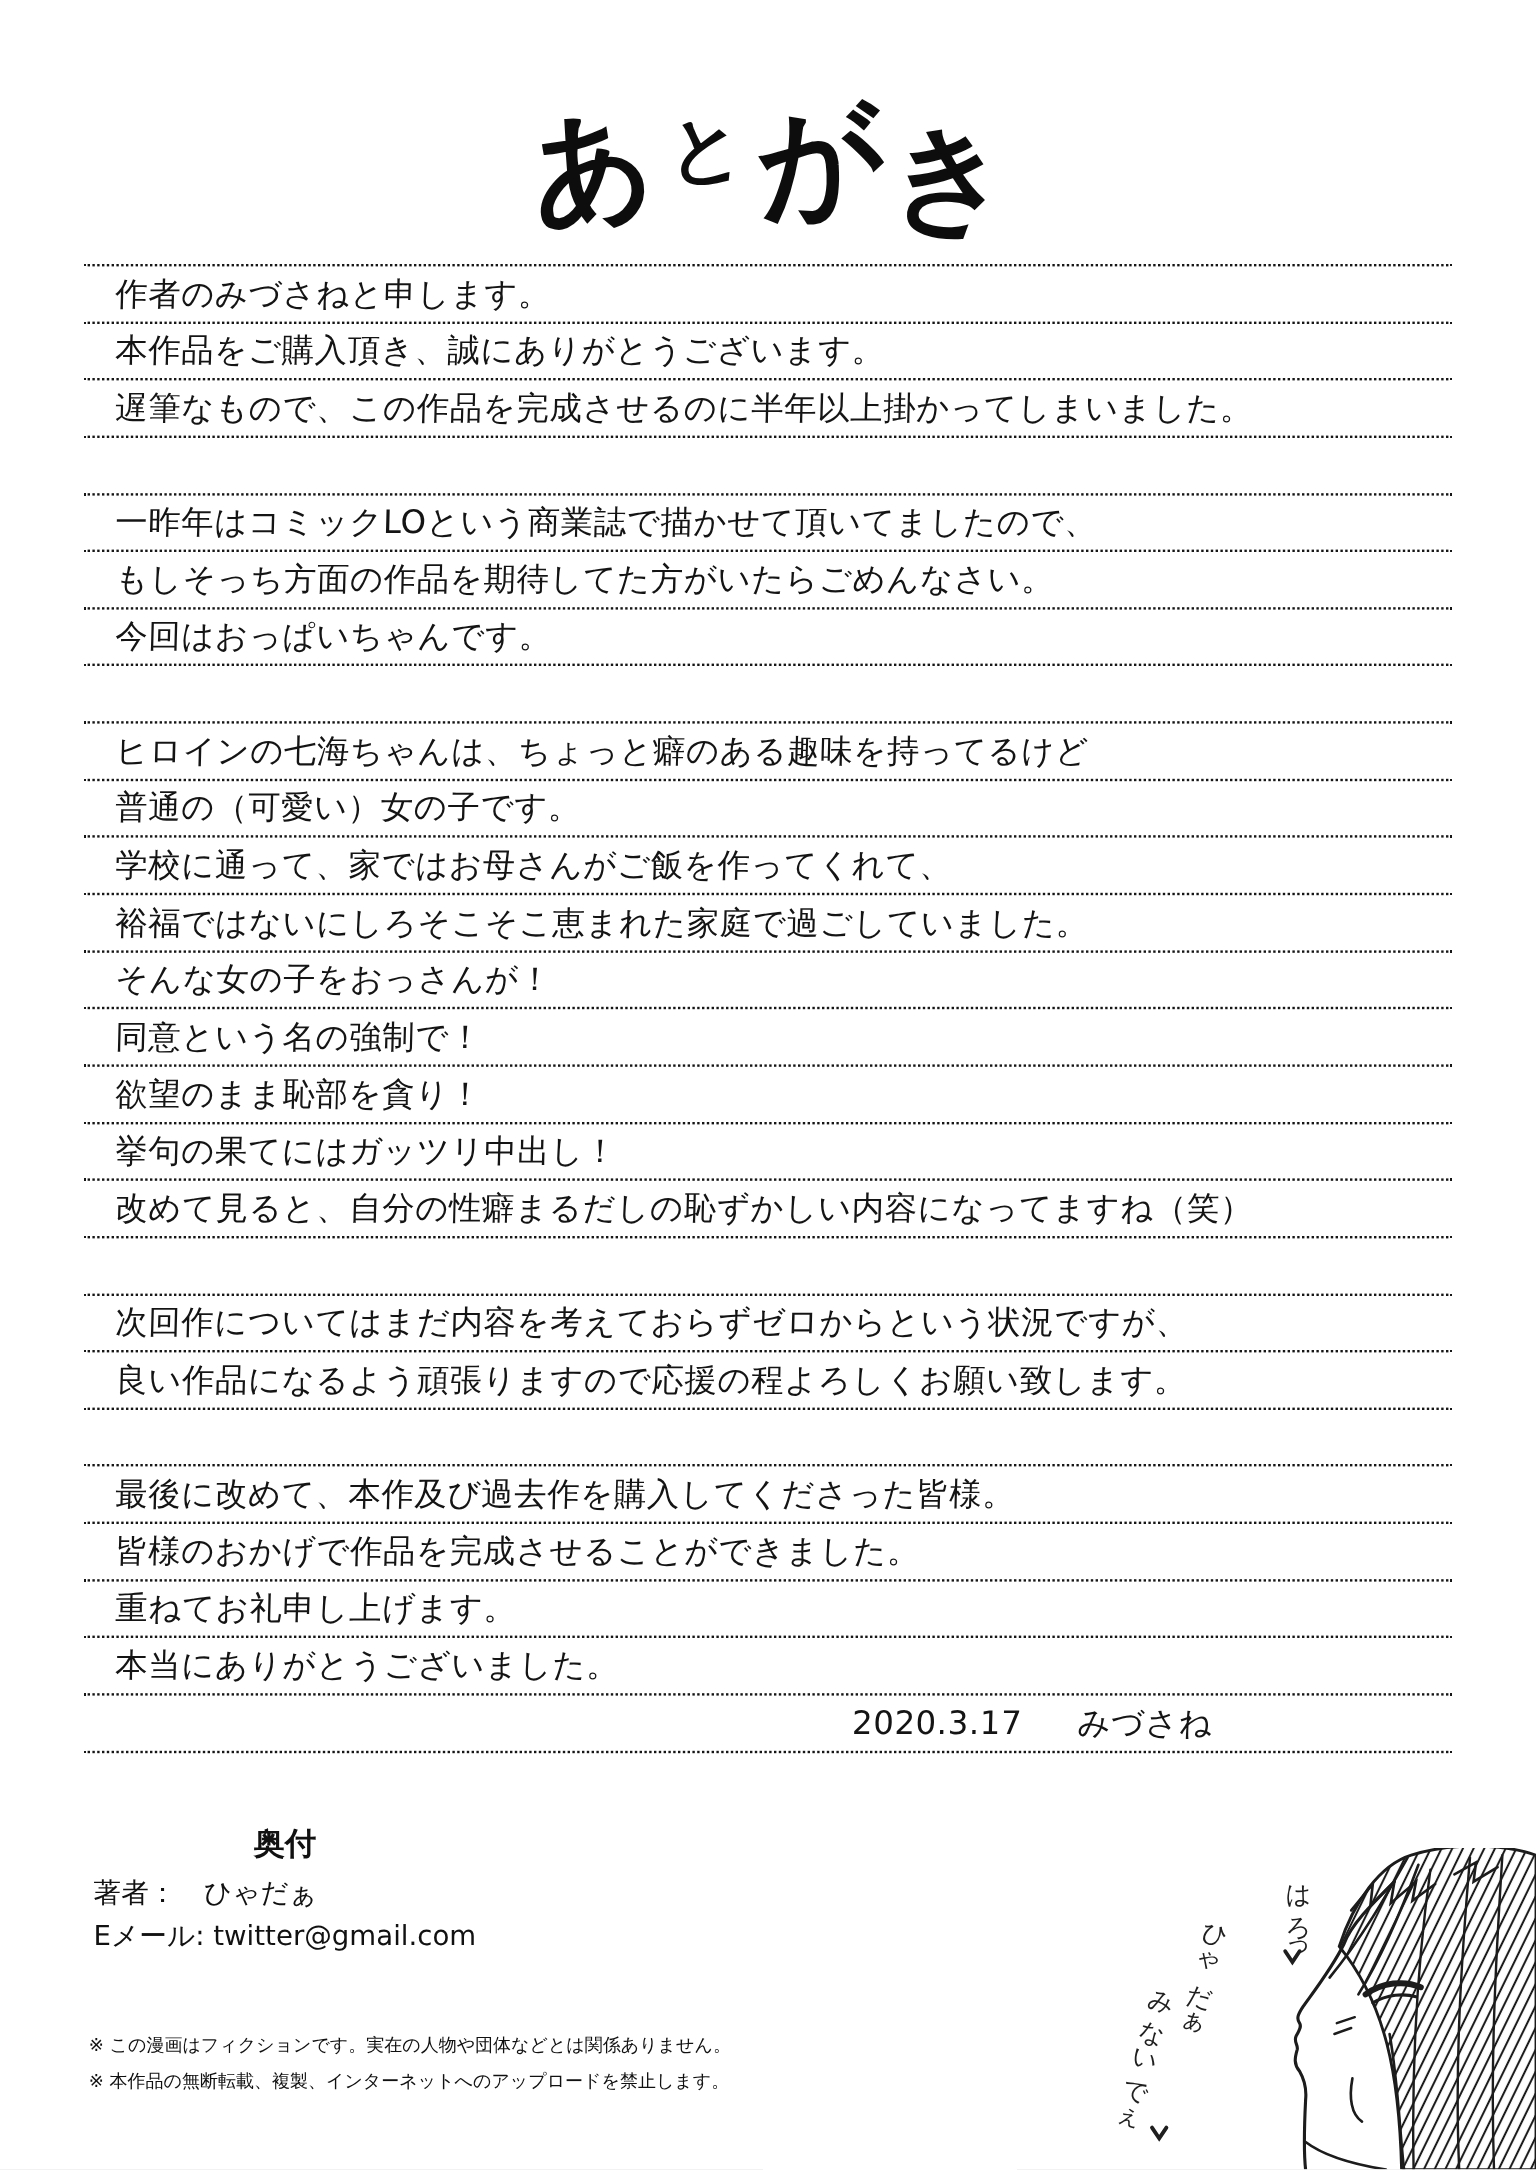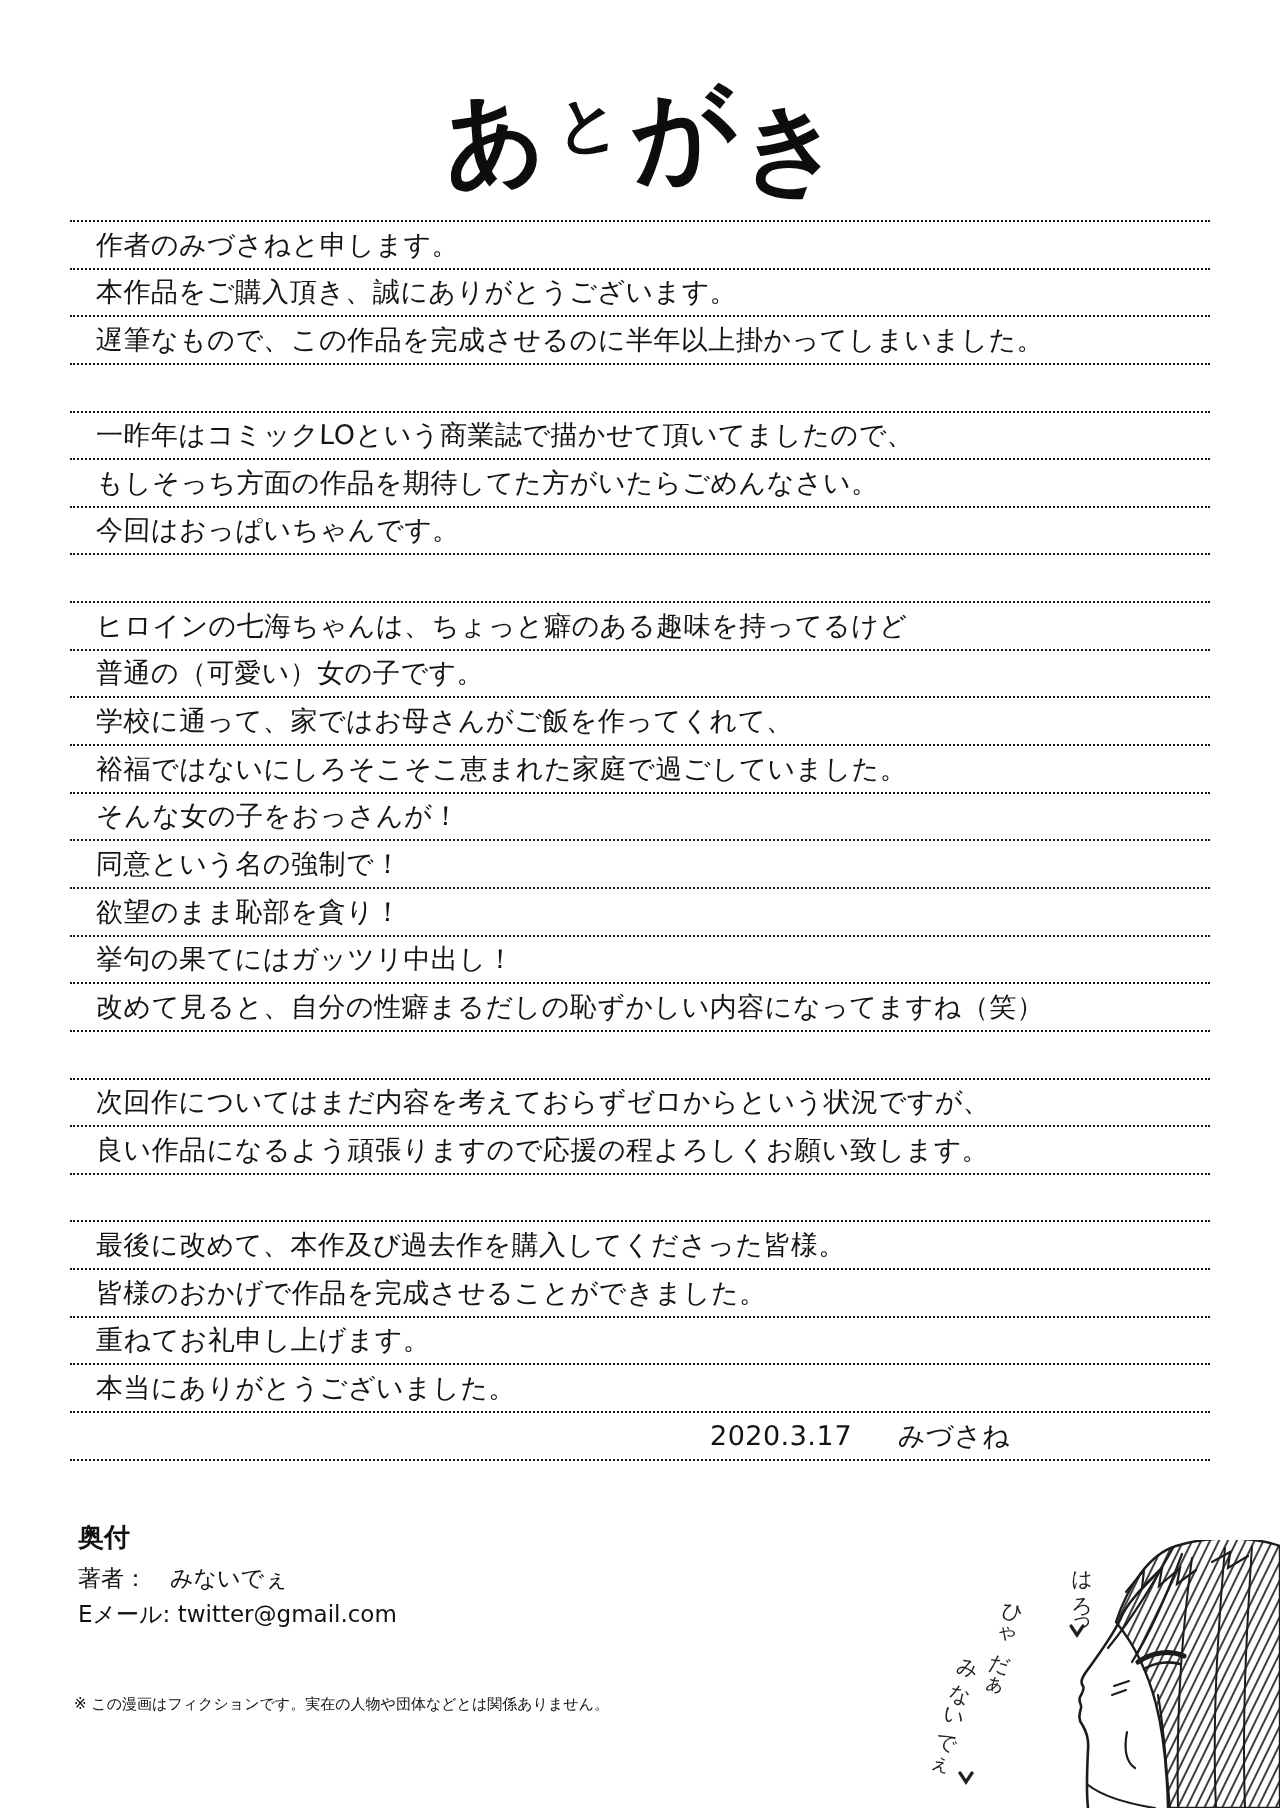--- a/index.html
+++ b/index.html
@@ -40,21 +40,21 @@
     font-size:27px;
     letter-spacing:0.5px;
     white-space:nowrap;
     color:#141414;
     transform:skewX(-1.5deg);
   }
   .row.signoff .hand{left:auto;right:200px;}
   .row.signoff .date{margin-right:46px;}
   
   .colophon{position:absolute;left:78px;top:1520px;color:#111;}
-  .colophon-title{font-size:26px;font-weight:600;line-height:34px;margin-bottom:6px;}
+  .colophon-title{font-size:26px;font-weight:600;line-height:34px;margin-bottom:6px;text-align:center;}
   .colophon-line{font-size:23px;line-height:36px;}
   
   .disclaimers{position:absolute;left:74px;top:1690px;color:#101010;}
   .disclaimer-line{font-size:15px;line-height:29.5px;font-weight:400;}
   
   .sketch{position:absolute;left:930px;top:1540px;width:350px;height:268px;}
   .sk-text{font-size:21px;fill:#1f1f1f;font-family:"DejaVu Sans",sans-serif;writing-mode:vertical-rl;letter-spacing:2px;}
 </style>
 </head>
 <body>
@@ -133,26 +133,27 @@
       <div class="row">
         <span class="hand">本当にありがとうございました。</span>
       </div>
       <div class="row signoff" id="signoff-row">
       <span class="hand"><span class="date">2020.3.17</span><span>みづさね</span></span>
     </div>
   </div>
 
   <div class="colophon">
     <div class="colophon-title">奥付</div>
-    <div class="colophon-line">著者：　みないでぇ</div>
+    <div class="colophon-line">著者：　ひゃだぁ</div>
     <div class="colophon-line">Eメール: twitter@gmail.com</div>
   </div>
 
   <div class="disclaimers">
     <div class="disclaimer-line">※ この漫画はフィクションです。実在の人物や団体などとは関係ありません。</div>
+    <div class="disclaimer-line">※ 本作品の無断転載、複製、インターネットへのアップロードを禁止します。</div>
   </div>
 
   <svg class="sketch" viewBox="0 0 350 268" aria-hidden="true">
     <defs>
       <pattern id="hatch" patternUnits="userSpaceOnUse" width="8" height="8" patternTransform="rotate(26)">
         <line x1="4" y1="-1" x2="4" y2="9" stroke="#1c1c1c" stroke-width="1.7"></line>
       </pattern>
     </defs>
 
     <path d="M186,82 C198,45 220,14 246,6 C280,-5 325,-3 350,6 L350,268 L238,268 C236,190 225,130 186,82 Z" fill="url(#hatch)" stroke="#1c1c1c" stroke-width="2.4" stroke-linejoin="round"></path>

